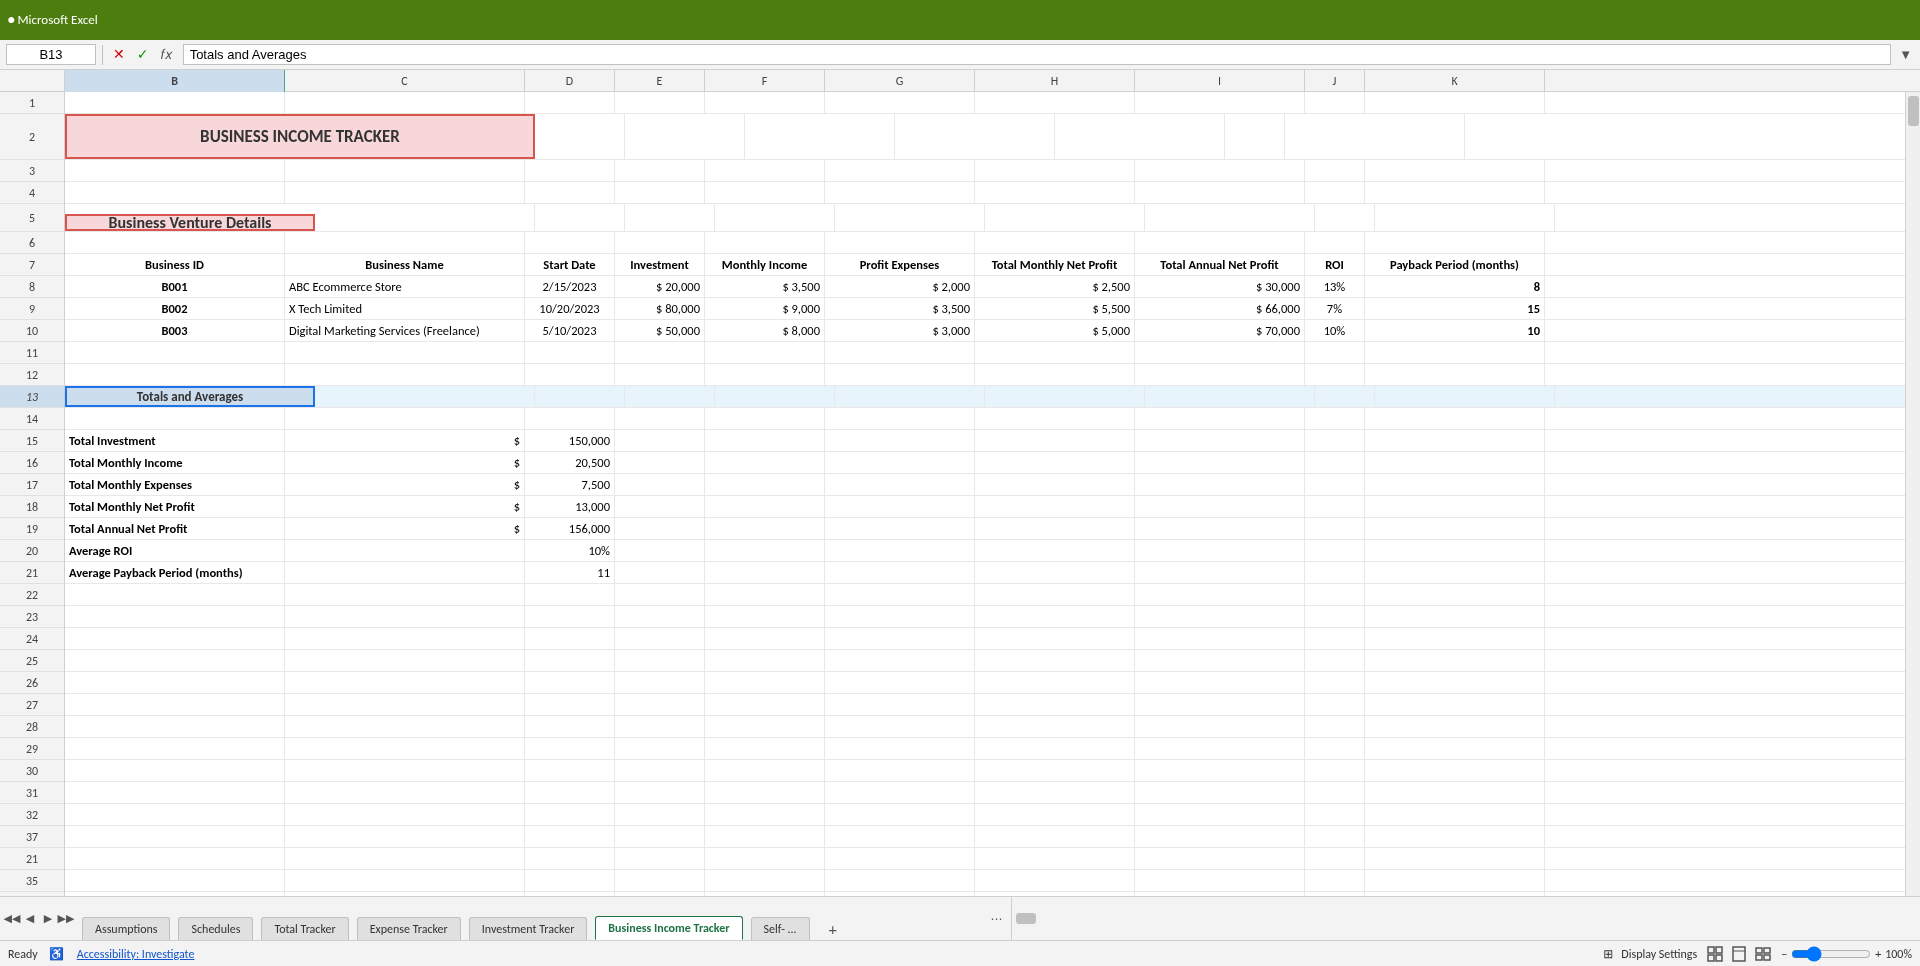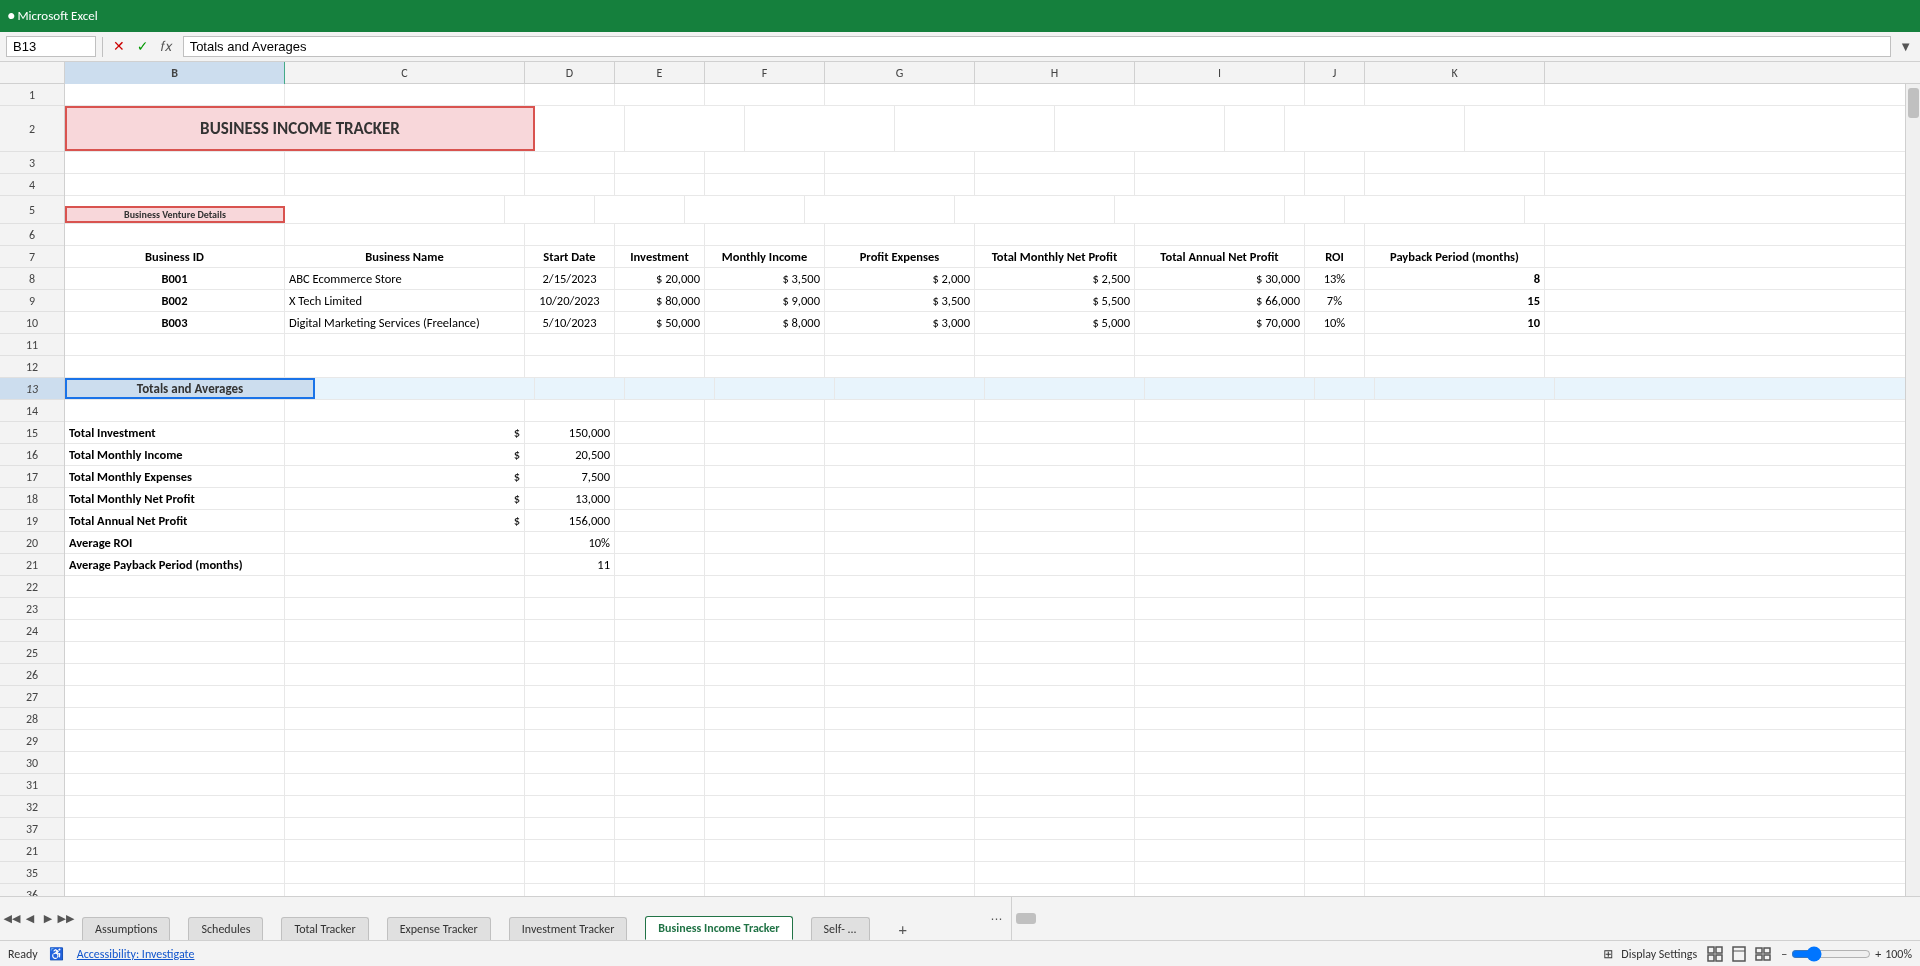--- a/index.html
+++ b/index.html
@@ -1,23 +1,23 @@
 <!DOCTYPE html>
 <html><head>
   <meta charset="utf-8">
   <style>
     * { margin: 0; padding: 0; box-sizing: border-box; }
     body { font-family: 'Calibri', Arial, sans-serif; font-size: 13px; background: #fff; overflow: hidden; width: 1920px; height: 966px; display: flex; flex-direction: column; }
 
     
-    .top-bar { height: 32px; background: #15803d; display: flex; align-items: center; padding: 4px 8px; }
+    .top-bar { height: 40px; background: #4d7c0f; display: flex; align-items: center; padding: 4px 8px; }
 
     
     .formula-bar { height: 30px; background: #f3f3f3; border-bottom: 1px solid #d0d0d0; display: flex; align-items: center; padding: 0 6px; gap: 6px; }
-    .cell-ref { width: 90px; border: 1px solid #c0c0c0; background: white; padding: 2px 6px; font-size: 13px; text-align: left; }
+    .cell-ref { width: 90px; border: 1px solid #c0c0c0; background: white; padding: 2px 6px; font-size: 13px; text-align: center; }
     .formula-divider { width: 1px; height: 20px; background: #c0c0c0; }
     .formula-icons { display: flex; gap: 4px; align-items: center; color: #555; font-size: 14px; }
     .formula-icon { cursor: pointer; padding: 2px 4px; }
     .formula-input { flex: 1; border: none; background: white; padding: 2px 6px; font-size: 13px; border: 1px solid #c0c0c0; }
     .expand-icon { color: #555; padding: 2px; }
 
     
     .col-headers { display: flex; background: #f3f3f3; border-bottom: 1px solid #d0d0d0; height: 22px; }
     .row-header-spacer { width: 65px; border-right: 1px solid #d0d0d0; flex-shrink: 0; }
     .col-header { display: flex; align-items: center; justify-content: center; font-size: 12px; color: #444; border-right: 1px solid #d0d0d0; height: 22px; flex-shrink: 0; }
@@ -40,21 +40,21 @@
     
     .title-cell { background: #f8d7da; border: 2px solid #d9534f; font-weight: bold; font-size: 18px; justify-content: center; color: #333; }
 
     
     .section-header-cell { background: #f8d7da; border: 2px solid #d9534f; font-weight: bold; font-size: 13px; justify-content: center; color: #333; }
 
     
     .bottom-bar { height: 44px; background: #f3f3f3; border-top: 1px solid #d0d0d0; display: flex; align-items: stretch; }
     .tab-nav-btns { display: flex; align-items: center; padding: 0 4px; gap: 2px; }
     .tab-nav-btn { width: 16px; height: 16px; display: flex; align-items: center; justify-content: center; cursor: pointer; color: #555; font-size: 11px; }
-    .tabs-container { display: flex; align-items: flex-end; overflow: hidden; gap: 17px; padding-left: 4px; flex: 1; }
+    .tabs-container { display: flex; align-items: flex-end; overflow: hidden; gap: 7px; padding-left: 4px; flex: 1; }
     .tab { padding: 4px 12px; font-size: 12px; cursor: pointer; border: 1px solid #c0c0c0; border-bottom: none; background: #e0e0e0; color: #333; border-radius: 3px 3px 0 0; margin-right: 1px; display: flex; align-items: center; }
     .tab.active { background: white; color: #217346; font-weight: bold; border-color: #217346; border-bottom: 1px solid white; }
     .tab-add-btn { width: 22px; height: 22px; display: flex; align-items: center; justify-content: center; cursor: pointer; font-size: 16px; color: #555; margin-left: 4px; }
 
     
     .status-bar { height: 26px; background: #f3f3f3; border-top: 1px solid #d0d0d0; display: flex; align-items: center; padding: 0 8px; justify-content: space-between; }
     .status-left { display: flex; align-items: center; gap: 12px; font-size: 12px; color: #333; }
     .status-right { display: flex; align-items: center; gap: 8px; font-size: 12px; color: #333; }
     .view-icons { display: flex; gap: 4px; }
     .view-icon { width: 20px; height: 20px; display: flex; align-items: center; justify-content: center; cursor: pointer; }
@@ -198,21 +198,21 @@
         <div class="cell w-e"></div>
         <div class="cell w-f"></div>
         <div class="cell w-g"></div>
         <div class="cell w-h"></div>
         <div class="cell w-i"></div>
         <div class="cell w-j"></div>
         <div class="cell w-k"></div>
       </div>
 
       <div class="grid-row" style="height:28px;">
-        <div class="cell w-b section-header-cell" style="width:220px;font-size:10px;margin-top:10px;">
+        <div class="cell w-b section-header-cell" style="width:250px;font-size:16px;margin-top:10px;">
           <span>Business Venture Details</span>
         </div>
         <div class="cell" style="width:220px;"></div>
         <div class="cell w-d"></div>
         <div class="cell w-e"></div>
         <div class="cell w-f"></div>
         <div class="cell w-g"></div>
         <div class="cell w-h"></div>
         <div class="cell w-i"></div>
         <div class="cell w-j"></div>

